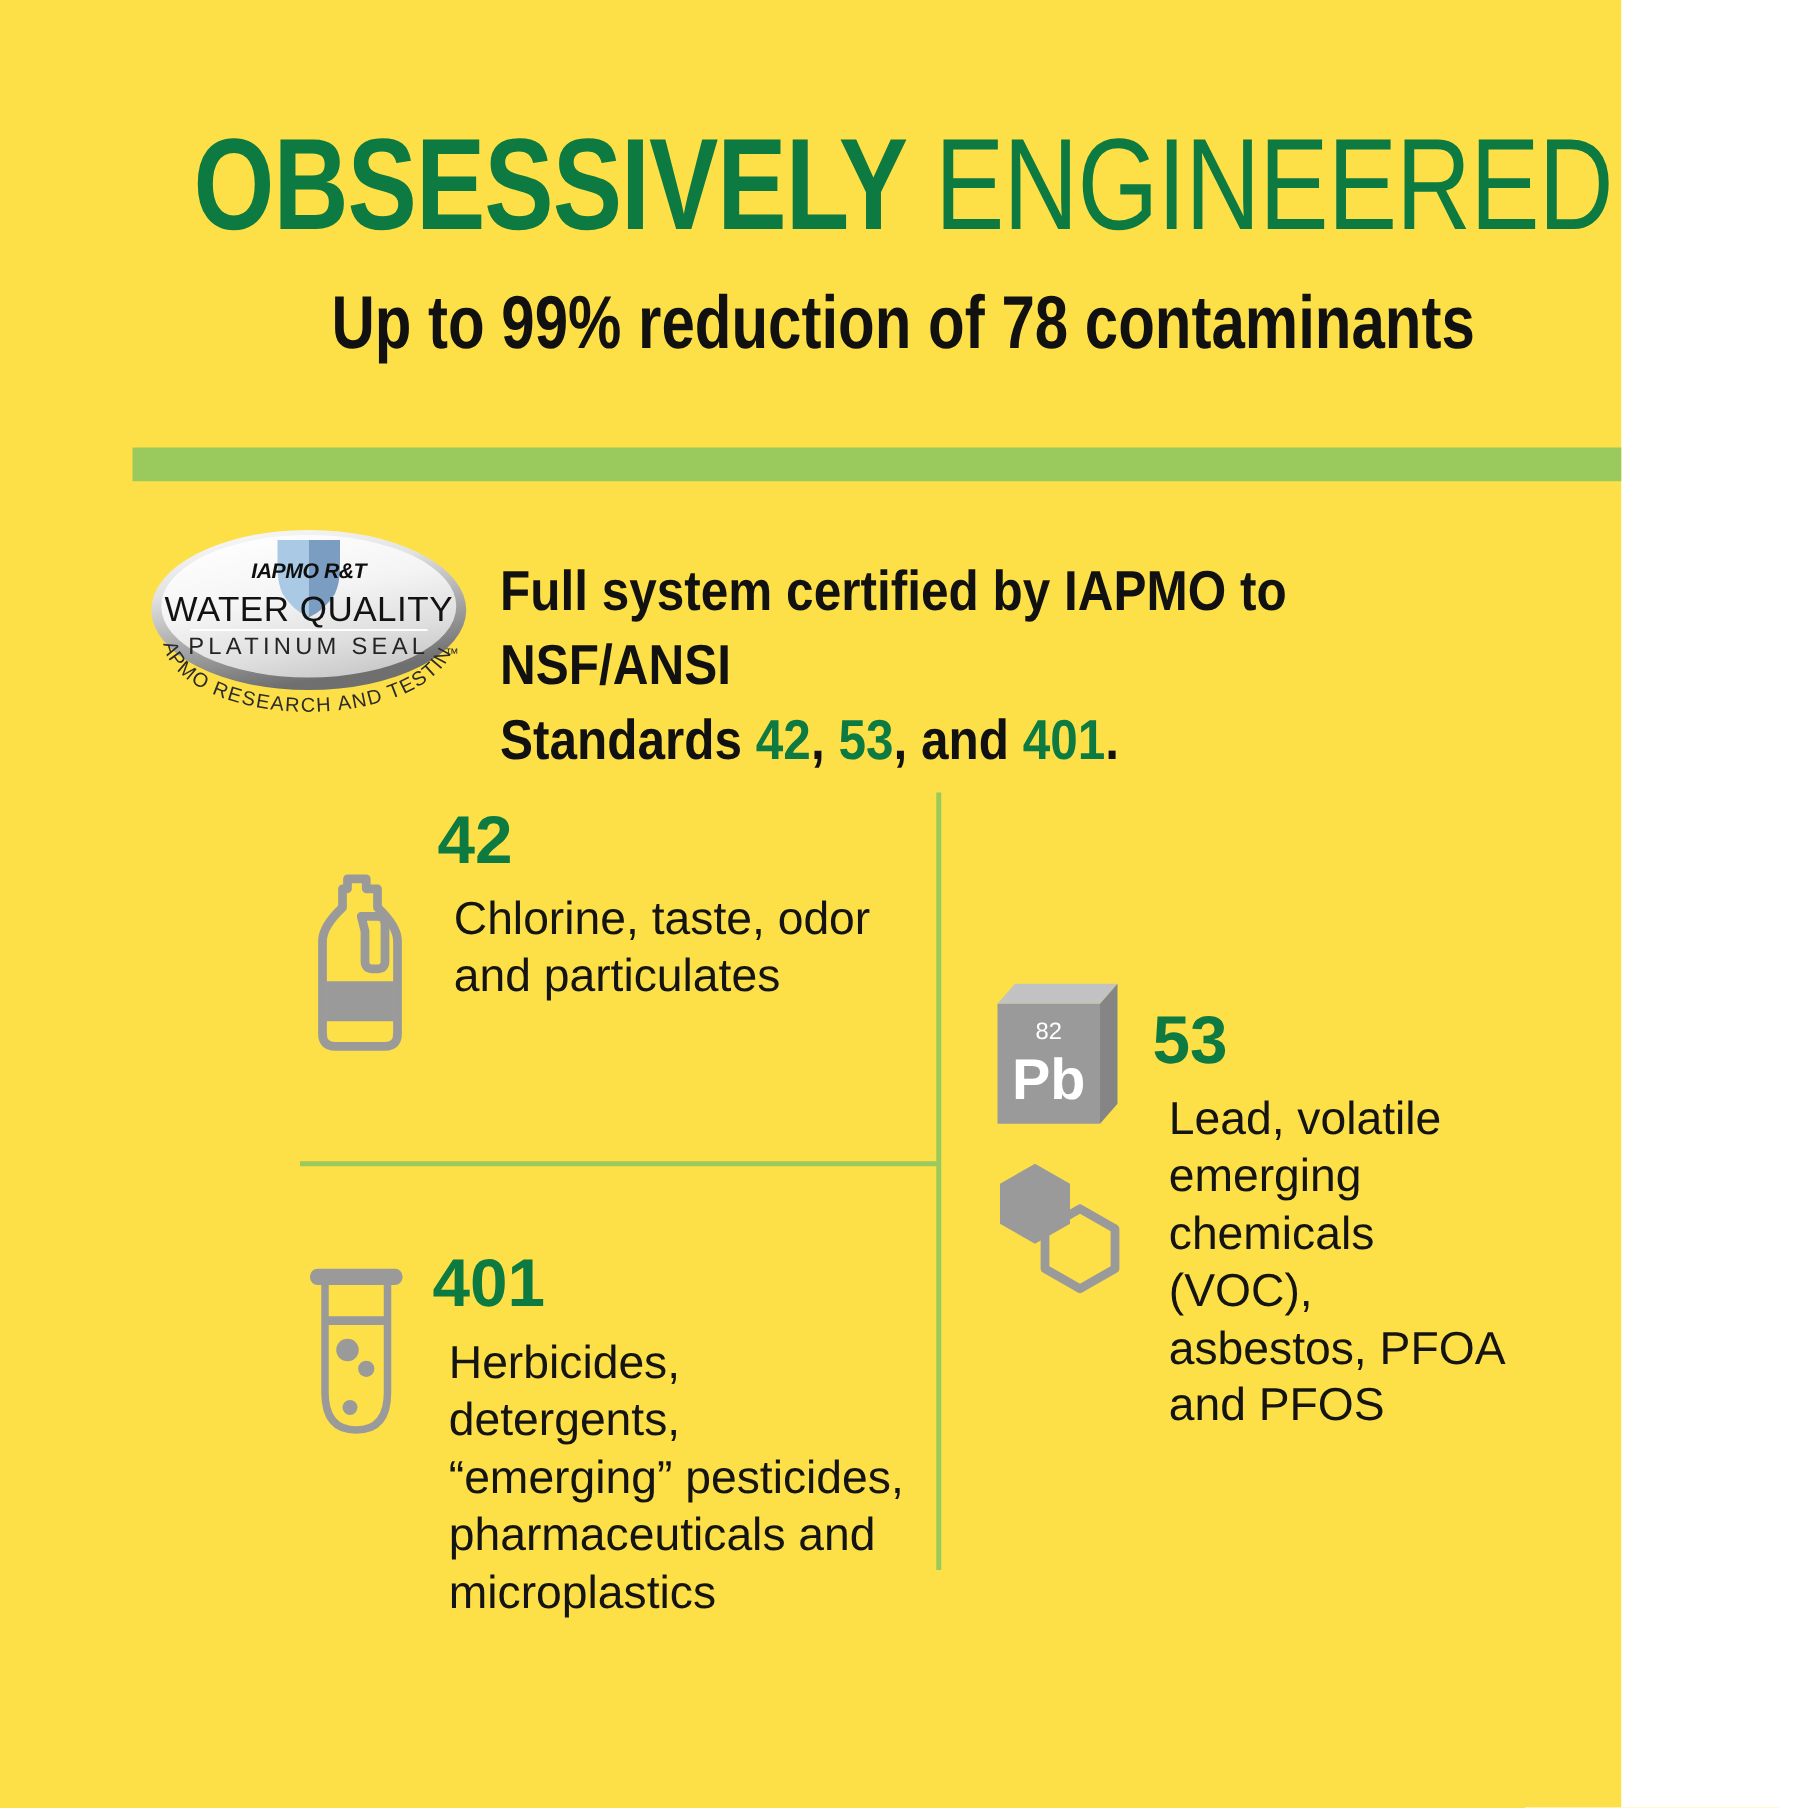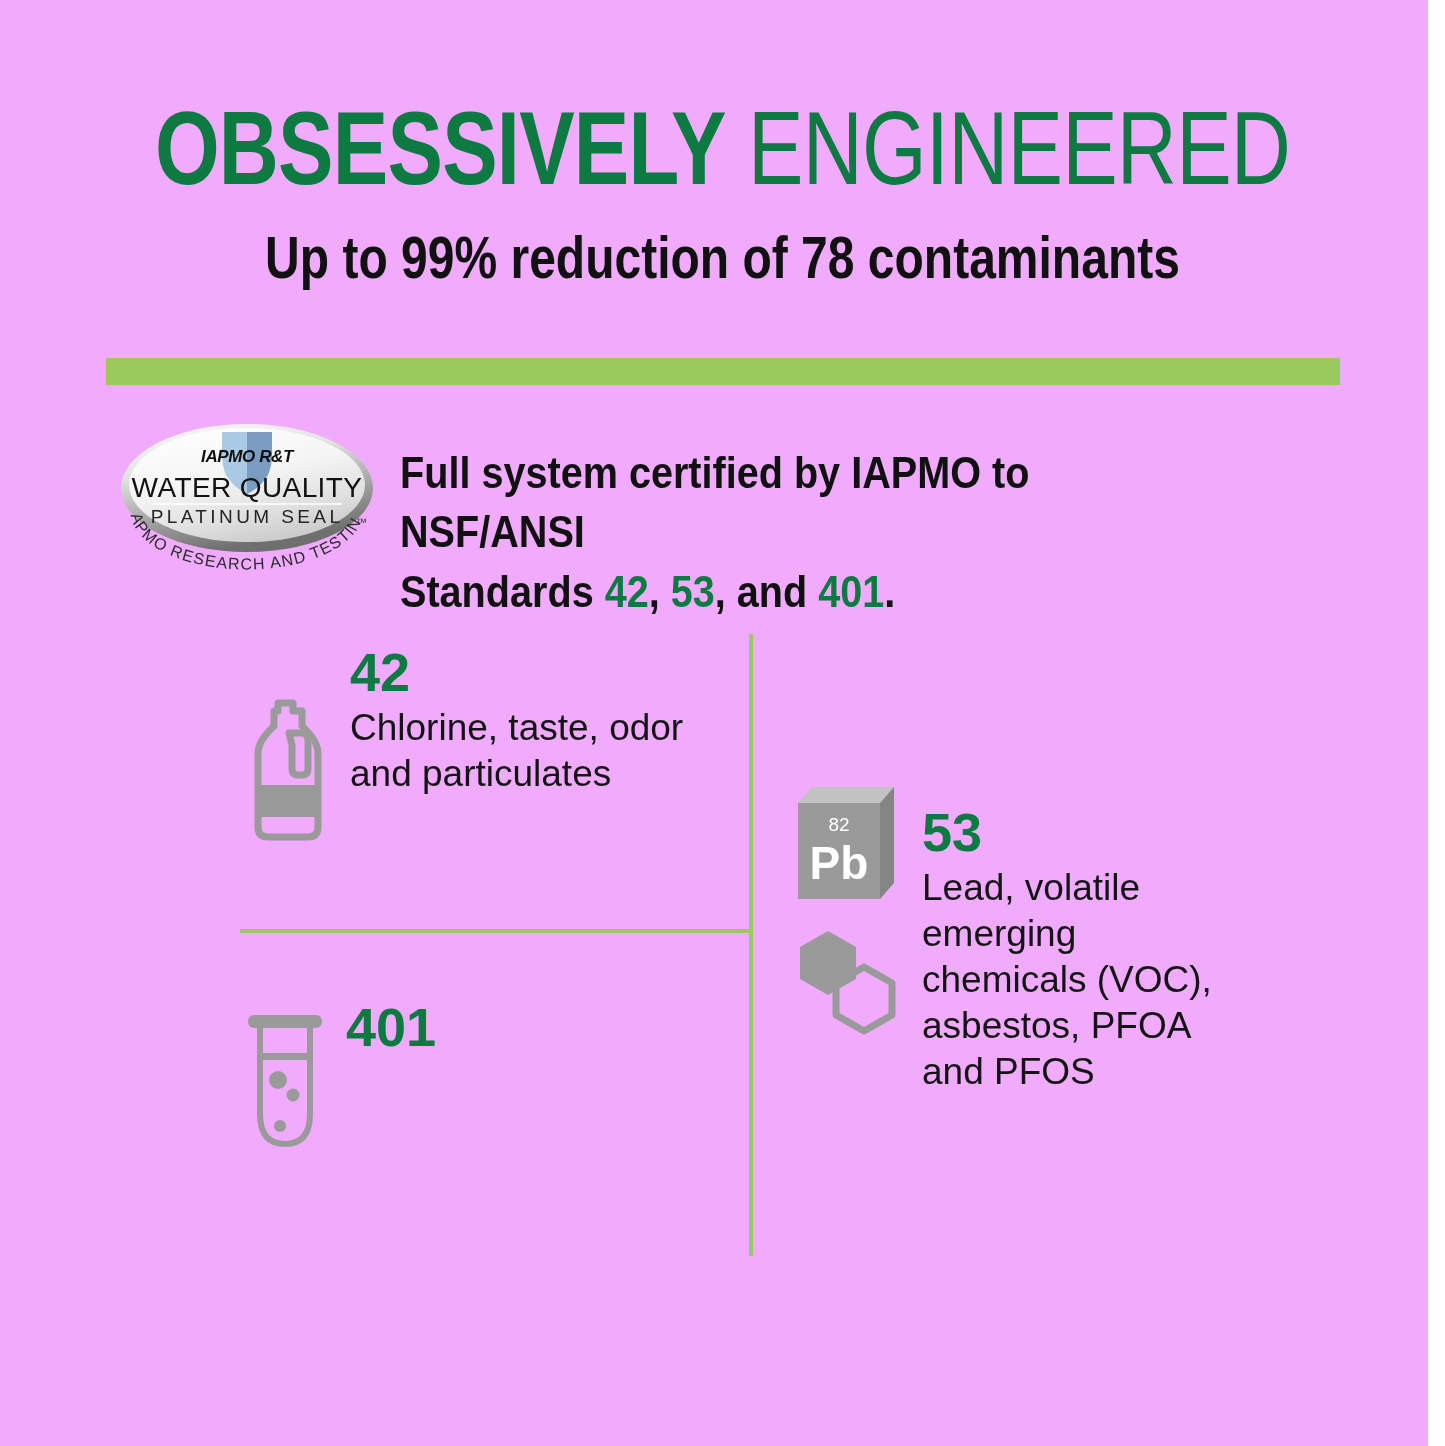--- a/index.html
+++ b/index.html
@@ -6,23 +6,23 @@
     margin: 0;
     padding: 0;
     background: #ffffff;
   }
   body {
     font-family: "Liberation Sans", sans-serif;
     -webkit-font-smoothing: antialiased;
   }
   #poster {
     position: relative;
-    width: 1428px;
+    width: 1297px;
     height: 1446px;
-    background: #f0abfc;
+    background: #fde047;
     overflow: hidden;
   }
 
   
   .headline {
     position: absolute;
     left: 0;
     top: 96px;
     width: 1445px;
     text-align: center;
@@ -119,21 +119,21 @@
     font-size: 54px;
     font-weight: 700;
     line-height: 1.0;
     margin: 0 0 6px 0;
   }
   .std-desc {
     color: #141414;
     font-size: 37px;
     font-weight: 400;
     line-height: 1.24;
-    margin: 0;
+    margin: 13px;
   }
 
   
   #block-42 { left: 240px; top: 645px; width: 470px; height: 200px; }
   #block-42 .std-icon { left: 0px;   top: 48px; }
   #block-42 .std-body { left: 110px; top: 0px; width: 360px; }
 
   
   #block-53 { left: 790px; top: 775px; width: 430px; height: 300px; }
   #block-53 .std-icon { left: 0px;   top: 0px; }
@@ -275,16 +275,17 @@
 
         <rect x="22" y="43" width="50" height="7" fill="#9a9a9a"></rect>
 
         <circle cx="40" cy="70" r="9" fill="#9a9a9a"></circle>
         <circle cx="55" cy="85" r="6.5" fill="#9a9a9a"></circle>
         <circle cx="42" cy="116" r="6" fill="#9a9a9a"></circle>
       </svg>
     </div>
     <div class="std-body">
       <p class="std-num">401</p>
+      <p class="std-desc">Herbicides, detergents, “emerging” pesticides, pharmaceuticals and microplastics</p>
     </div>
   </div>
 
 </div>
 
 </body></html>

